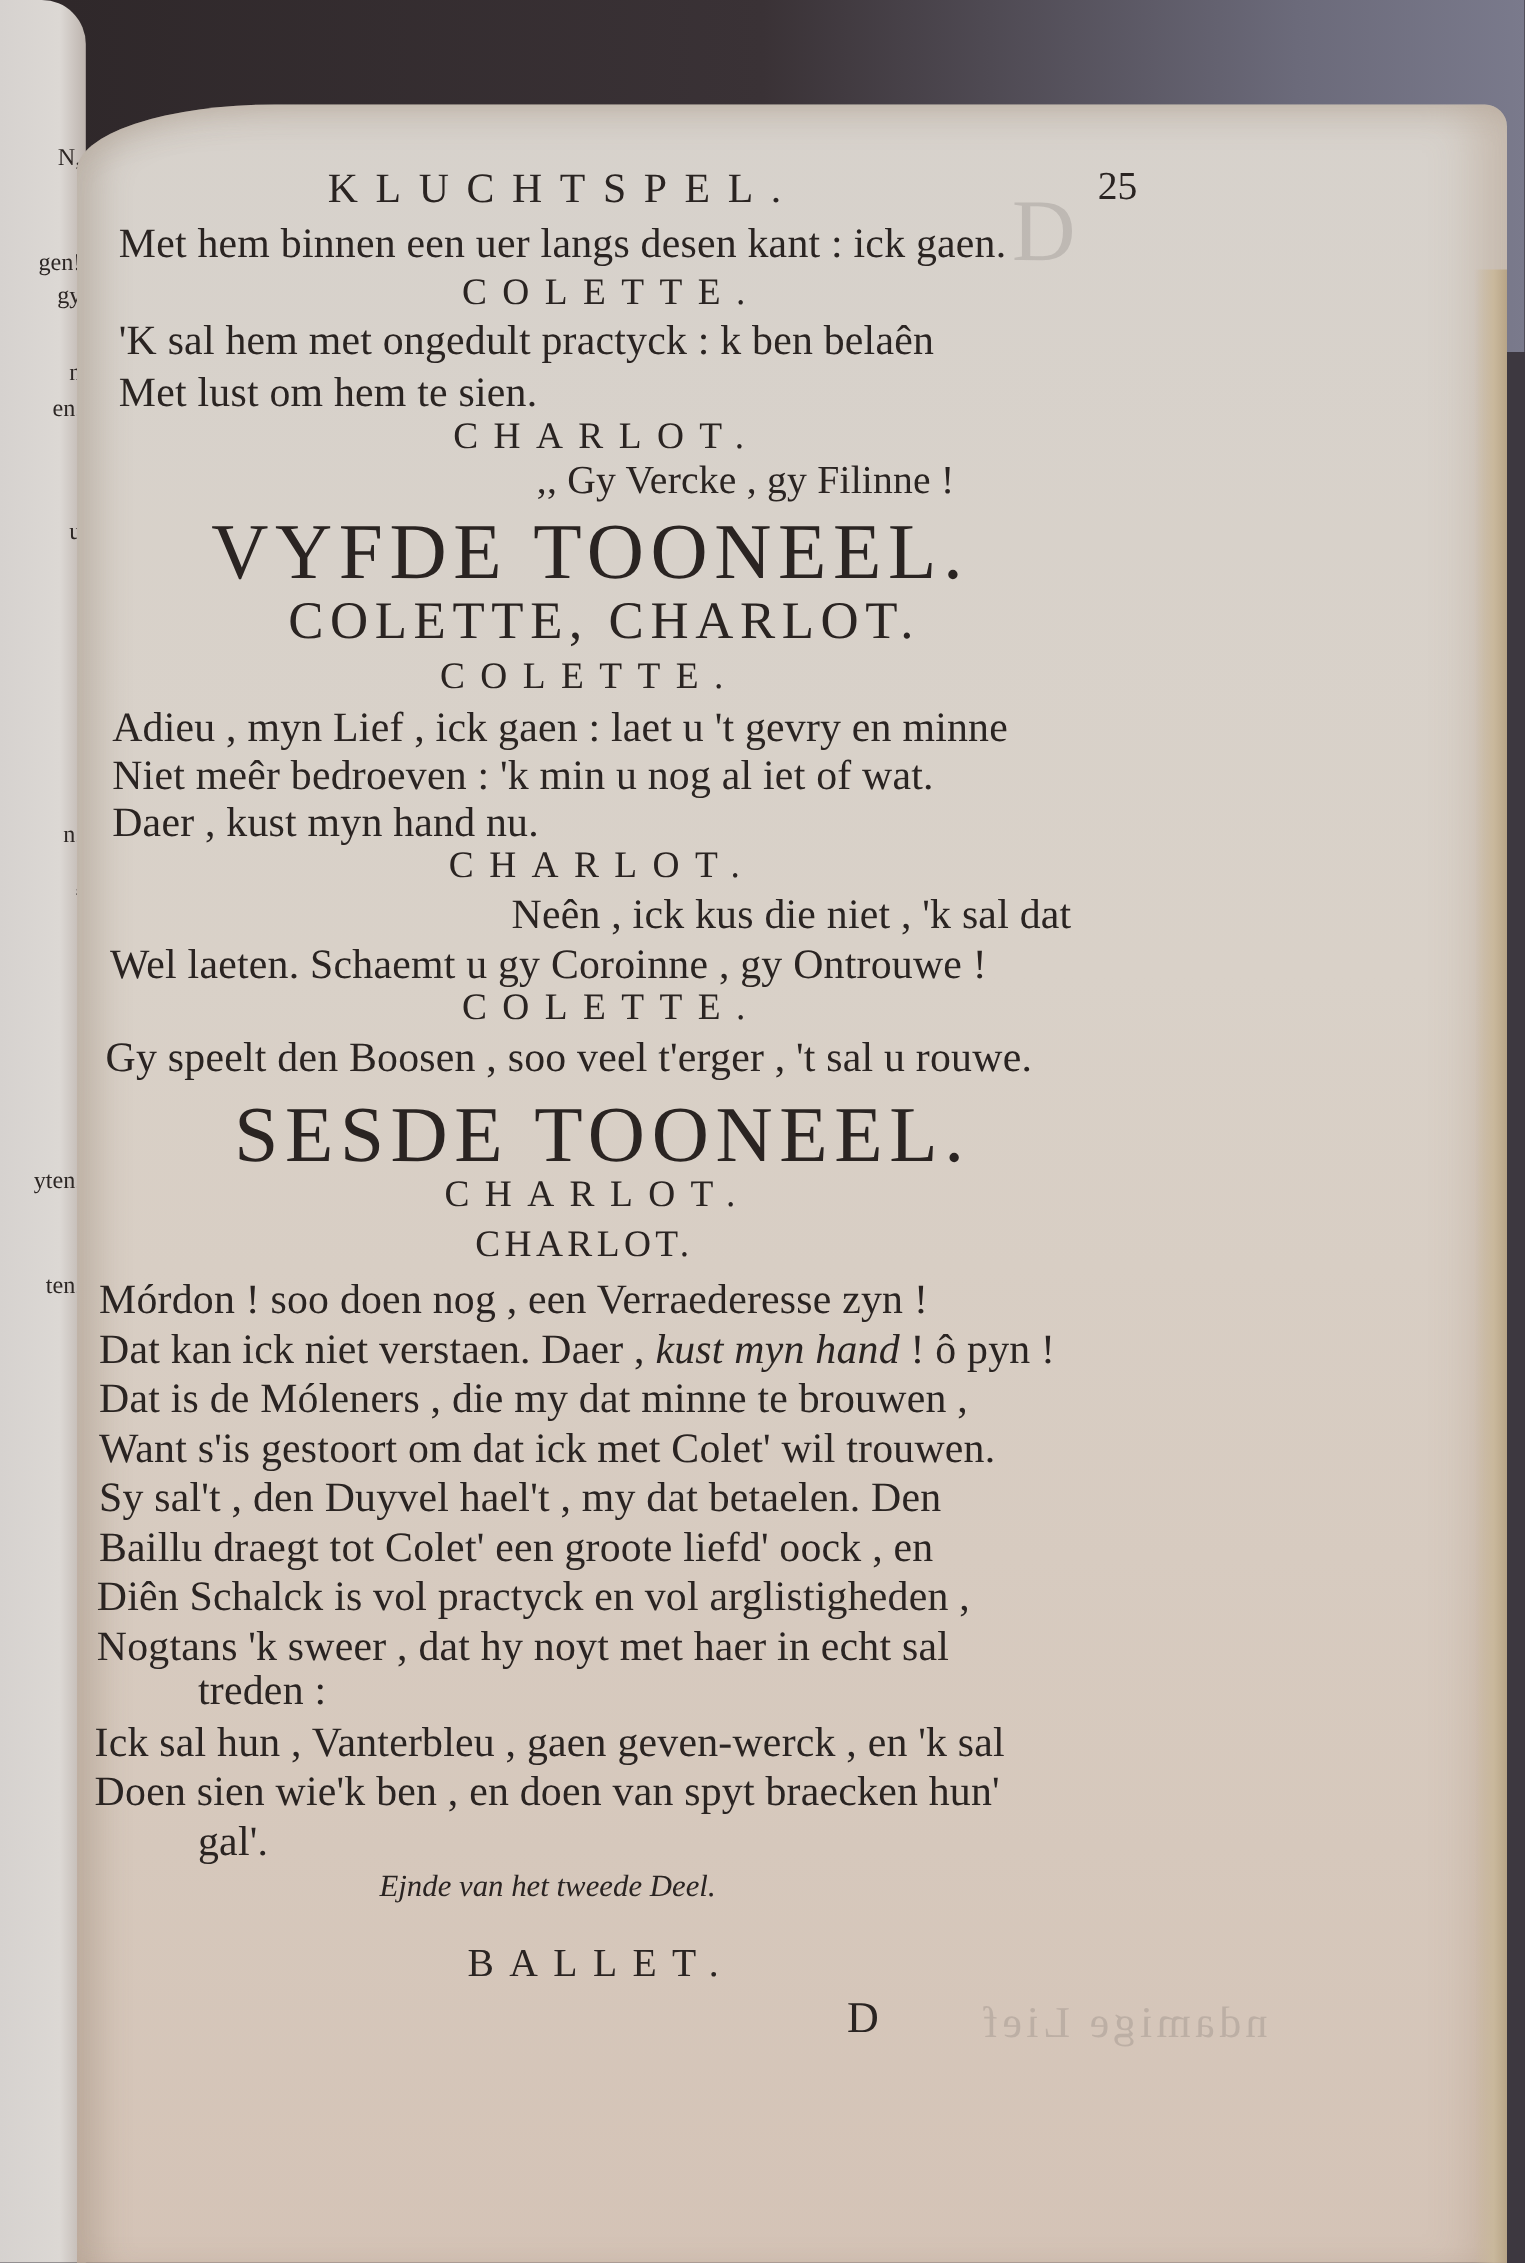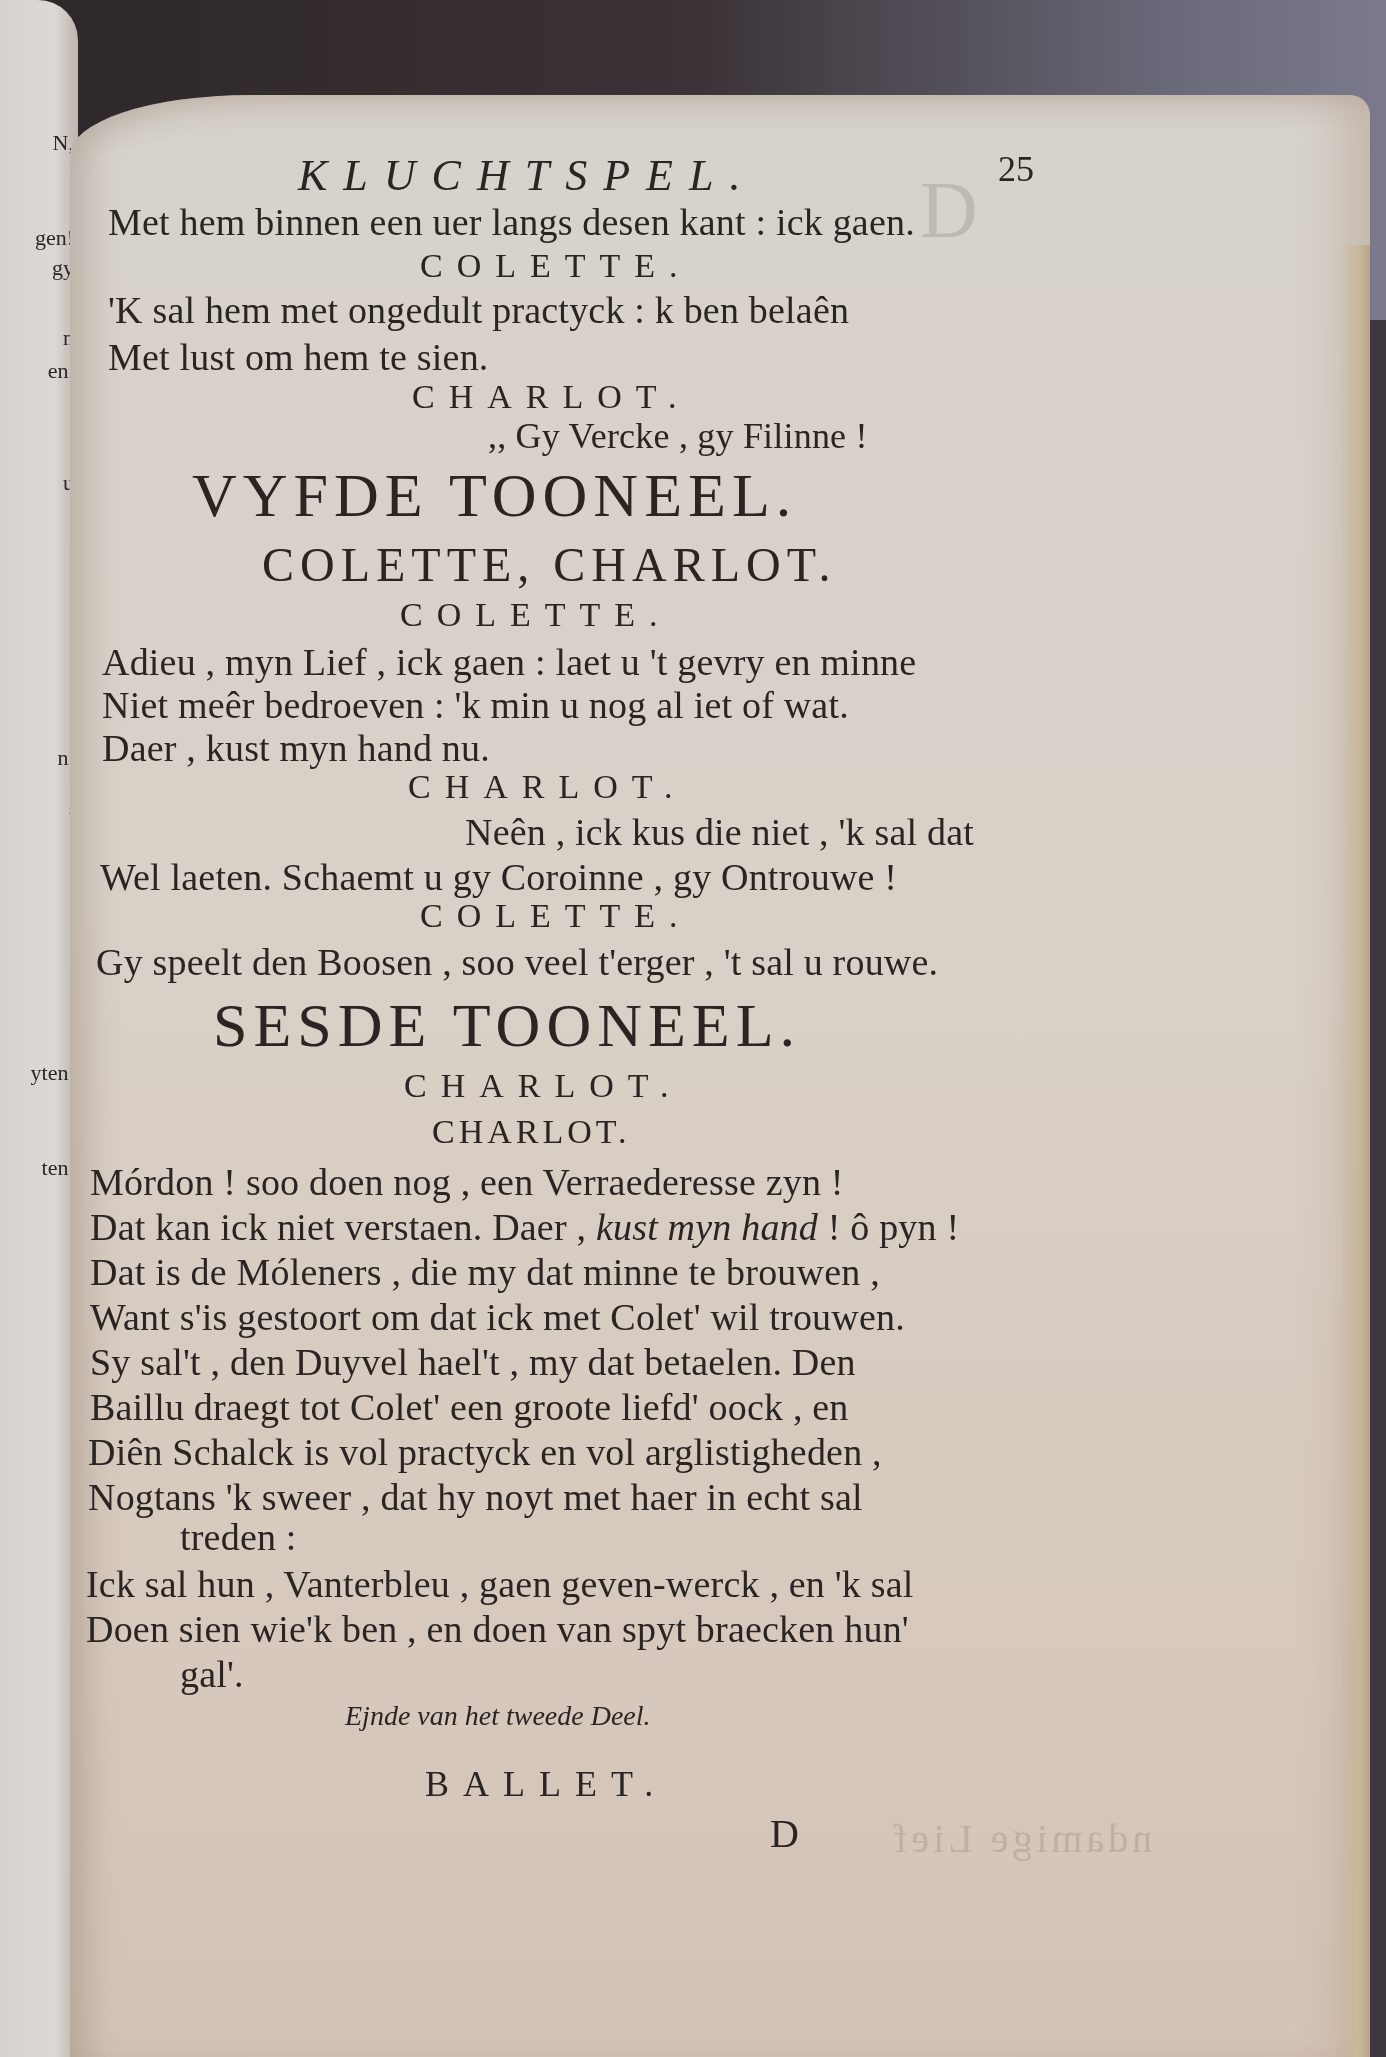--- a/index.html
+++ b/index.html
@@ -31,22 +31,22 @@
   .page-edge {
     position: absolute; right: 0; top: 150px; width: 30px; height: 1907px;
     background: linear-gradient(90deg, rgba(190,170,140,0) 0%, #c9b89c 60%, #b7a486 100%);
   }
   .line {
     position: absolute; white-space: nowrap; color: #2a2422;
     font-family: "Liberation Serif", serif;
   }
   .verse { font-size: 38px; left: 108px; letter-spacing: 0.2px; }
   .speaker { font-size: 34px; letter-spacing: 14px; }
-  .scene { font-size: 62px; letter-spacing: 6px; }
-  .header { font-size: 44px; font-style: italic; letter-spacing: 16px; }
+  .scene { font-size: 72px; letter-spacing: 6px; }
+  .header { font-size: 38px; letter-spacing: 16px; }
   .italic { font-style: italic; }
   .ghost {
     position: absolute; color: rgba(80,70,70,0.18); font-family: "Liberation Serif", serif;
     white-space: nowrap;
   }
 </style>
 </head>
 <body>
 
 <div class="cloth"></div>

